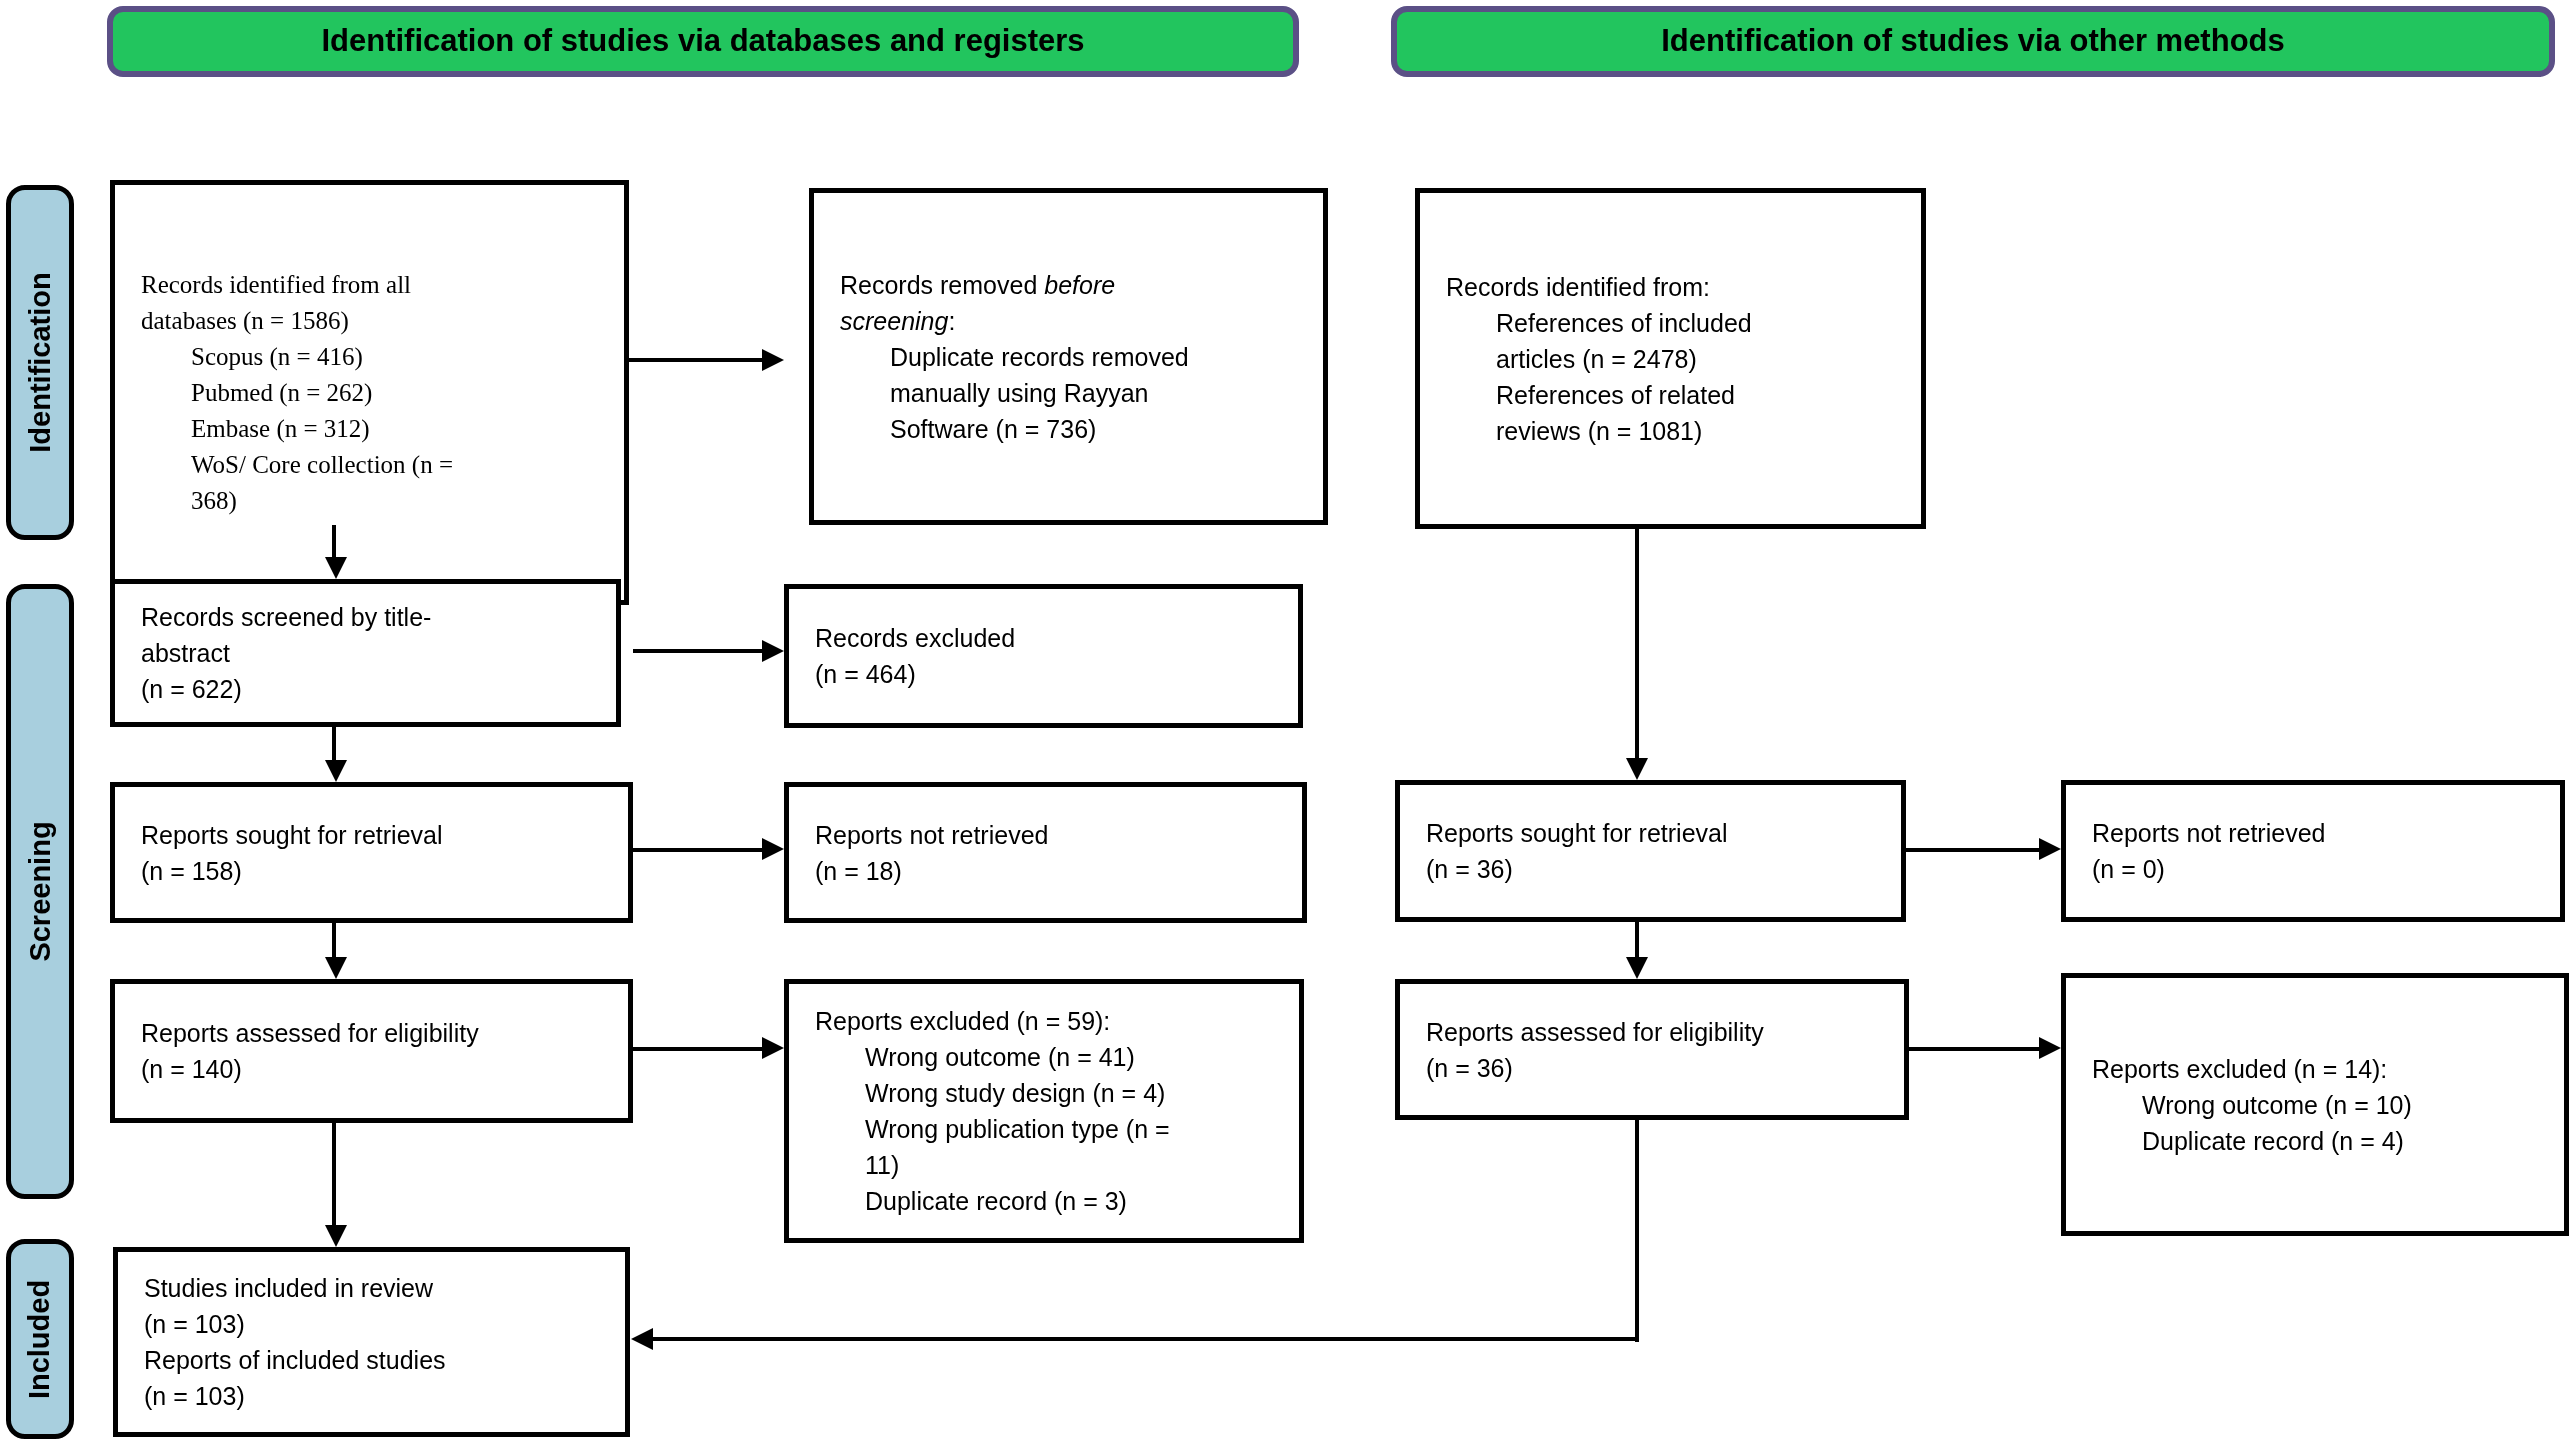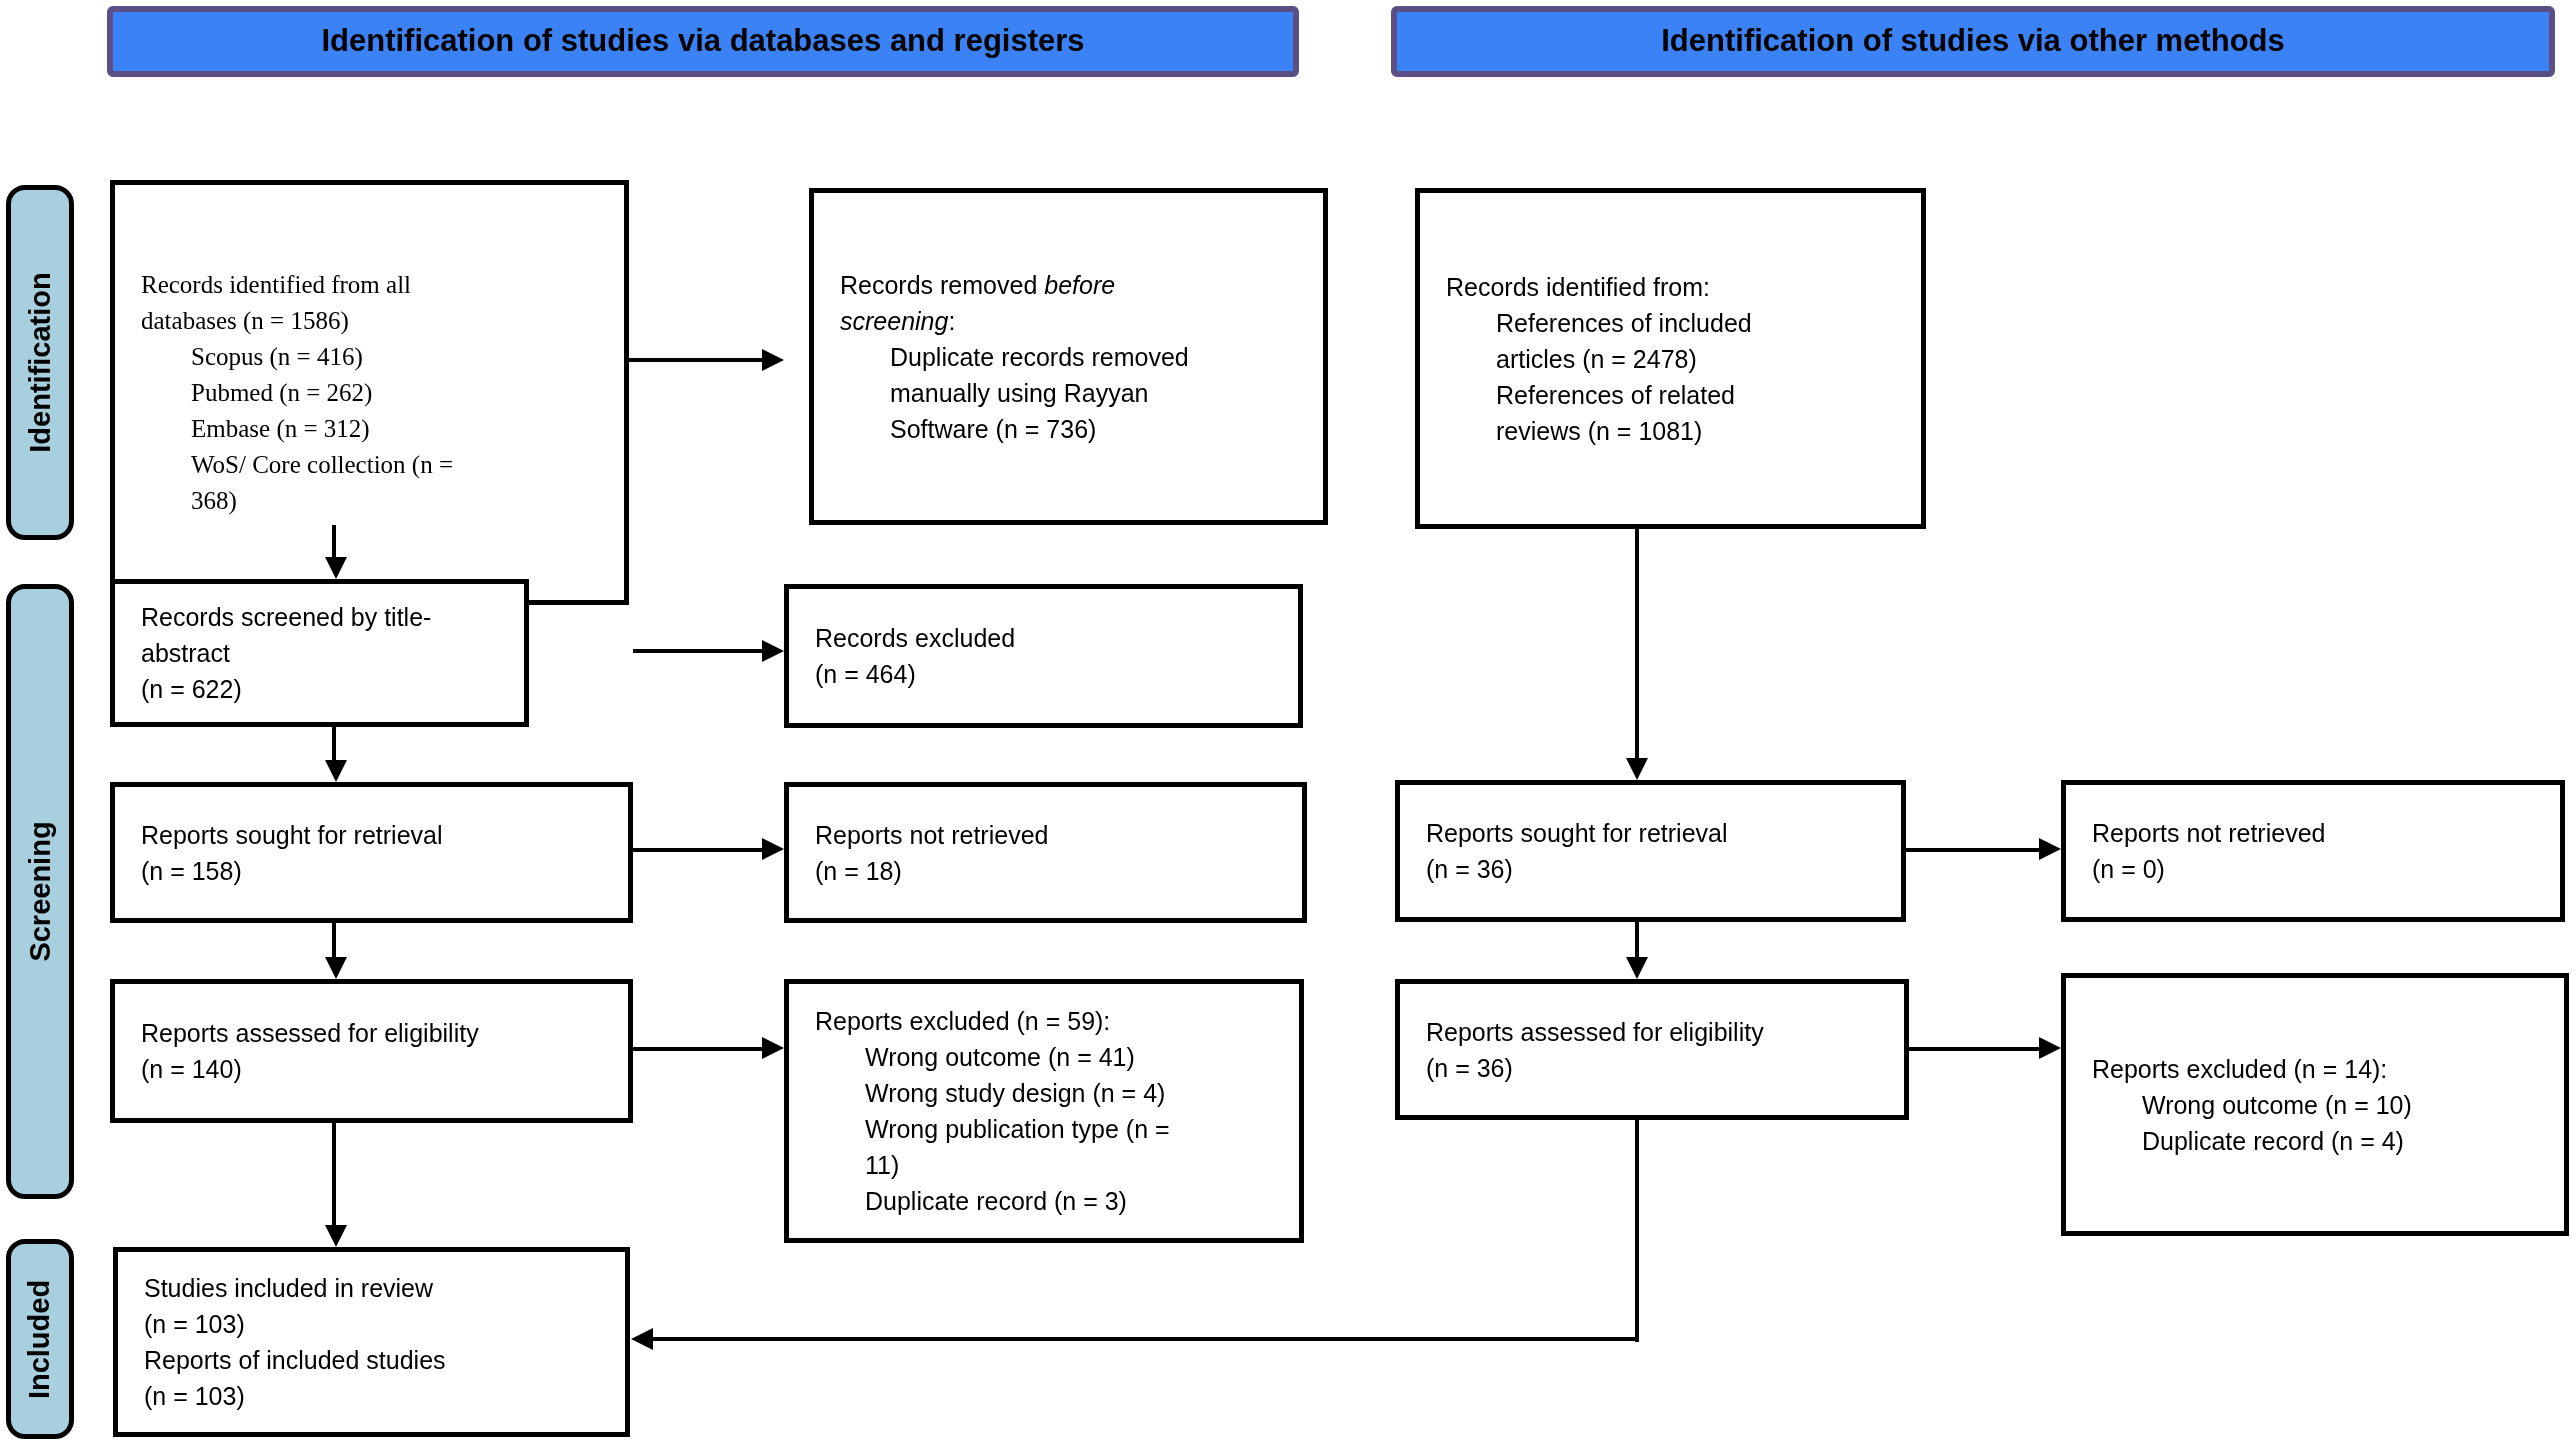--- a/index.html
+++ b/index.html
@@ -4,21 +4,21 @@
 <style>
   html,body { margin:0; padding:0; background:#ffffff; }
   #canvas {
     position:relative; width:2576px; height:1444px; background:#ffffff;
     font-family:"Liberation Sans", sans-serif; color:#000;
   }
 
   
   .banner {
     position:absolute; box-sizing:border-box;
-    background:#3b82f6; border:6.6px solid #5B5086; border-radius:6px;
+    background:#22c55e; border:6.6px solid #5B5086; border-radius:16px;
     display:flex; align-items:center; justify-content:center;
     font-weight:bold; font-size:31px; text-align:center;
   }
   #banner-db    { left:107px;  top:5.9px; width:1192px; height:71px; }
   #banner-other { left:1391px; top:5.9px; width:1164px; height:71px; }
 
   
   .stage {
     position:absolute; box-sizing:border-box;
     background:#A8CFDE; border:5.2px solid #000; border-radius:19px;
@@ -40,21 +40,21 @@
     font-size:25px; line-height:36px;
     padding:10.3px 14.7px 10.3px 26px;
   }
   .line { white-space:nowrap; }
   .line.indent { padding-left:50px; }
   .it { font-style:italic; }
 
   #box-db-identified        { left:110px;  top:180px;  width:519px; height:425px;font-family:Liberation Serif, serif; }
   #box-records-removed      { left:784px; top:188px;  width:519px; height:337px;margin-left:25px; }
   #box-records-other        { left:1395px; top:188px;  width:511px; height:341px;margin-left:20px; }
-  #box-records-screened     { left:110px;  top:579px;  width:419px; height:148px; }
+  #box-records-screened     { left:110px;  top:579px;  width:511px; height:148px; }
   #box-records-excluded     { left:784px; top:584px;  width:519px; height:144px; }
   #box-reports-sought       { left:110px;  top:782px; width:523px; height:141px; }
   #box-reports-not-retrieved{ left:784px; top:782px; width:523px; height:141px; }
   #box-reports-sought-36    { left:1395px; top:780px; width:511px; height:142px; }
   #box-reports-not-retrieved-0 { left:2061px; top:780px; width:504px; height:142px; }
   #box-reports-assessed     { left:110px;  top:979px; width:523px; height:144px; }
   #box-reports-excluded-59  { left:784px; top:979px; width:520px; height:264px; }
   #box-reports-assessed-36  { left:1395px; top:979px; width:514px; height:141px; }
   #box-reports-excluded-14  { left:2061px; top:973px; width:508px; height:263px; }
   #box-studies-included     { left:113px;  top:1247px; width:517px; height:190px; }

